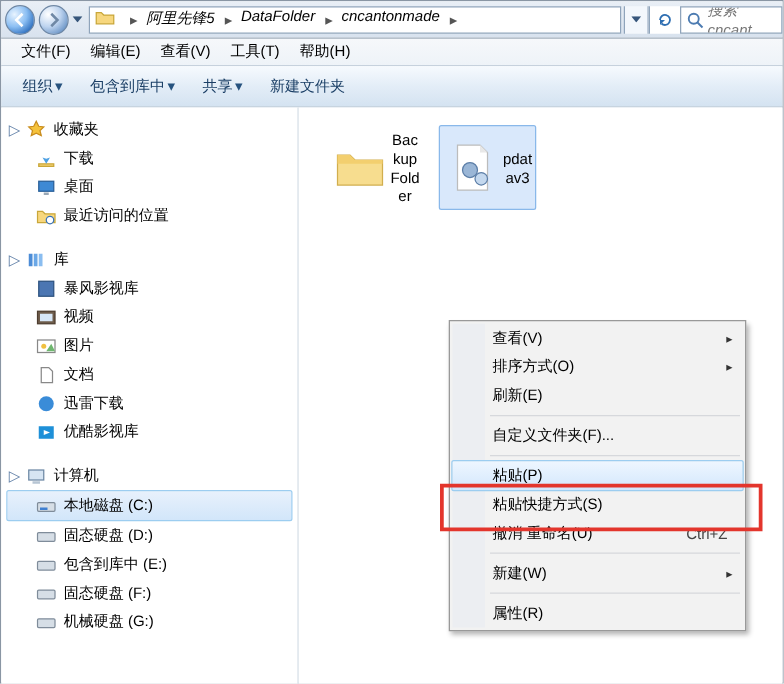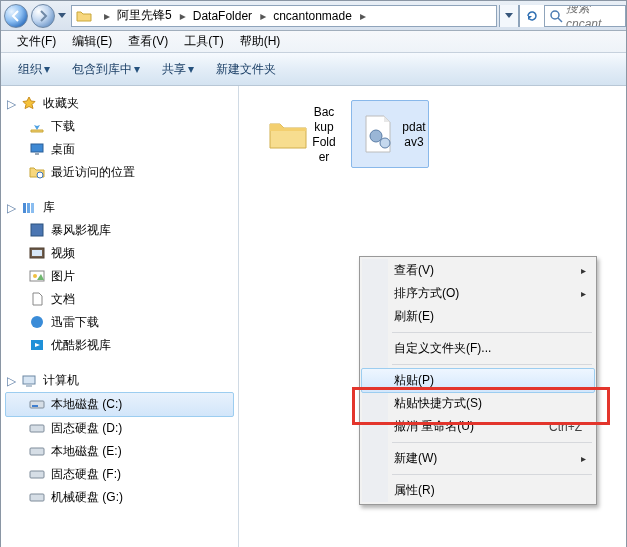--- a/index.html
+++ b/index.html
@@ -47,21 +47,21 @@
     flex:1;
     height:22px;
     margin:0 2px;
     background:#fff;
     border:1px solid #8fa4bb;
     box-sizing:border-box;
     display:flex;
     align-items:center;
     overflow:hidden;
   }
-  .addr-seg { padding:0 4px; border-right:1px solid transparent; display:flex;align-items:center;height:100%;}
+  .addr-seg { padding:0 4px; border-right:1px solid transparent; display:flex;align-items:flex-start;height:100%;font-style:italic;}
   .addr-sep { padding:0 3px; color:#555;}
   .folder-ico { width:16px;height:16px;margin-right:4px;}
   .refresh-box { width:24px;height:22px;border-left:1px solid #8fa4bb;display:flex;align-items:center;justify-content:center;background:#fff;}
   .addr-drop { width:18px;height:22px;border-left:1px solid #8fa4bb;border-right:1px solid #8fa4bb;display:flex;align-items:center;justify-content:center;background:#f3f7fc;}
   .search-box {
     width: 82px; height:22px;
     border:1px solid #8fa4bb;
     box-sizing:border-box;
     background:#fff;
     display:flex;align-items:center;padding-left:4px;color:#777;font-style:italic;
@@ -97,21 +97,21 @@
   .sidebar {
     width: 237px;
     border-right:1px solid #d0dae4;
     background:#fff;
     overflow:hidden;
     padding-top:6px;
   }
   .sb-group-hdr { display:flex;align-items:center;padding:3px 6px;}
   .sb-group-hdr .chev{width:10px;margin-right:4px;color:#5e7ea6;}
   .sb-group-hdr .ico{width:16px;height:16px;margin-right:6px;}
-  .sb-item { display:flex;align-items:flex-start;padding:3px 6px 3px 28px;}
+  .sb-item { display:flex;align-items:flex-end;padding:3px 6px 3px 28px;}
   .sb-item .ico{width:16px;height:16px;margin-right:6px;}
   .sb-item.selected { background:linear-gradient(#e8f1fc,#d2e6fa);border:1px solid #9ccdf0;border-radius:2px;margin:0 4px;padding-left:23px;}
 
   .content {
     flex:1;position:relative;background:#fff;padding:14px 0 0 22px;
   }
   .file-grid { display:flex;gap:12px;flex-wrap:wrap;}
   .file {
     width:72px;
     display:flex;flex-direction:row;align-items:center;
@@ -340,21 +340,21 @@
       <div class="sb-item">
           <svg class="ico" viewBox="0 0 16 16">
             <rect x="1" y="5" width="14" height="7" rx="1" fill="#d6dee6" stroke="#7f8c9a"></rect>
           </svg>
           <span>固态硬盘 (D:)</span>
         </div>
       <div class="sb-item">
           <svg class="ico" viewBox="0 0 16 16">
             <rect x="1" y="5" width="14" height="7" rx="1" fill="#d6dee6" stroke="#7f8c9a"></rect>
           </svg>
-          <span>本地磁盘 (E:)</span>
+          <span>包含到库中 (E:)</span>
         </div>
       <div class="sb-item">
           <svg class="ico" viewBox="0 0 16 16">
             <rect x="1" y="5" width="14" height="7" rx="1" fill="#d6dee6" stroke="#7f8c9a"></rect>
           </svg>
           <span>固态硬盘 (F:)</span>
         </div>
       <div class="sb-item">
           <svg class="ico" viewBox="0 0 16 16">
             <rect x="1" y="5" width="14" height="7" rx="1" fill="#d6dee6" stroke="#7f8c9a"></rect>

